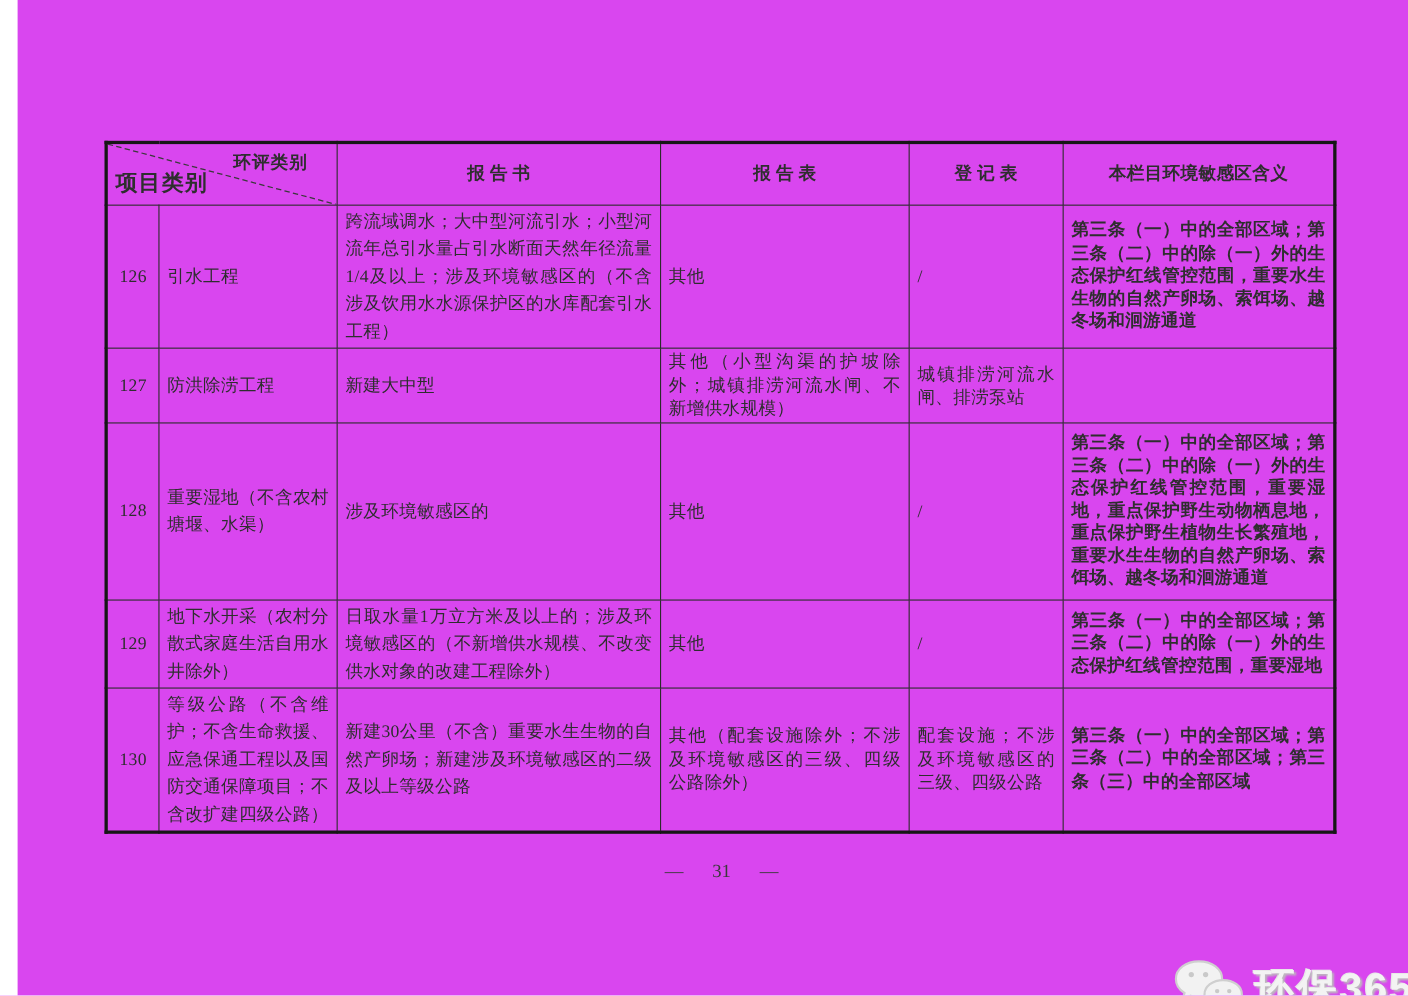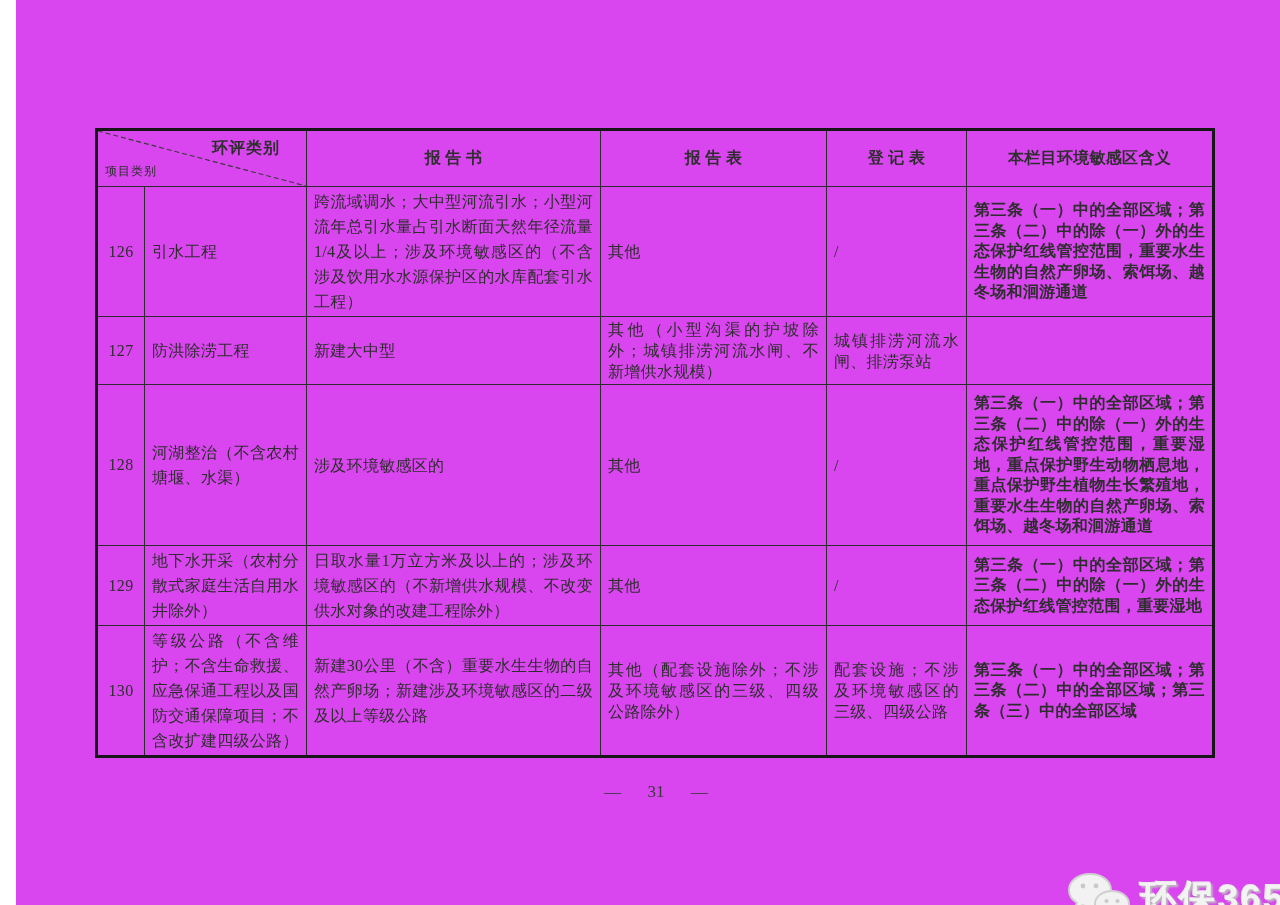--- a/index.html
+++ b/index.html
@@ -36,21 +36,21 @@
   }
   
   td.corner{position:relative;padding:0;}
   td.corner svg{position:absolute;left:0;top:0;width:100%;height:100%;}
   .corner-top{
     position:absolute;top:7px;right:26px;
     font-weight:bold;font-size:16px;letter-spacing:1px;
   }
   .corner-bottom{
     position:absolute;bottom:6px;left:7px;
-    font-weight:normal;font-size:12px;letter-spacing:1px;
+    font-weight:bold;font-size:20px;letter-spacing:1px;
   }
   td.c-no{text-align:center;font-size:15.5px;padding:2px 2px;}
   td.c-cat{line-height:25px;text-align:justify;}
   td.c-book{line-height:25px;text-align:justify;}
   td.c-rt{line-height:21px;text-align:justify;}
   td.c-reg{line-height:21px;text-align:justify;}
   td.c-mean{line-height:20.5px;text-align:justify;padding:2px 6px;font-weight:bold;}
   td.section-cell{
     font-family:"Liberation Sans","DejaVu Sans",sans-serif;
     font-weight:bold;
@@ -125,21 +125,21 @@
       <td class="c-no">127</td>
       <td class="c-cat">防洪除涝工程</td>
       <td class="c-book">新建大中型</td>
       <td class="c-rt">其他（小型沟渠的护坡除外；城镇排涝河流水闸、不新增供水规模）</td>
       <td class="c-reg">城镇排涝河流水闸、排涝泵站</td>
       <td class="c-mean"></td>
     </tr>
 
     <tr style="height:161px">
       <td class="c-no">128</td>
-      <td class="c-cat">河湖整治（不含农村塘堰、水渠）</td>
+      <td class="c-cat">重要湿地（不含农村塘堰、水渠）</td>
       <td class="c-book">涉及环境敏感区的</td>
       <td class="c-rt">其他</td>
       <td class="c-reg">/</td>
       <td class="c-mean">第三条（一）中的全部区域；第三条（二）中的除（一）外的生态保护红线管控范围，重要湿地，重点保护野生动物栖息地，重点保护野生植物生长繁殖地，重要水生生物的自然产卵场、索饵场、越冬场和洄游通道</td>
     </tr>
 
     <tr style="height:79px">
       <td class="c-no">129</td>
       <td class="c-cat">地下水开采（农村分散式家庭生活自用水井除外）</td>
       <td class="c-book">日取水量1万立方米及以上的；涉及环境敏感区的（不新增供水规模、不改变供水对象的改建工程除外）</td>

